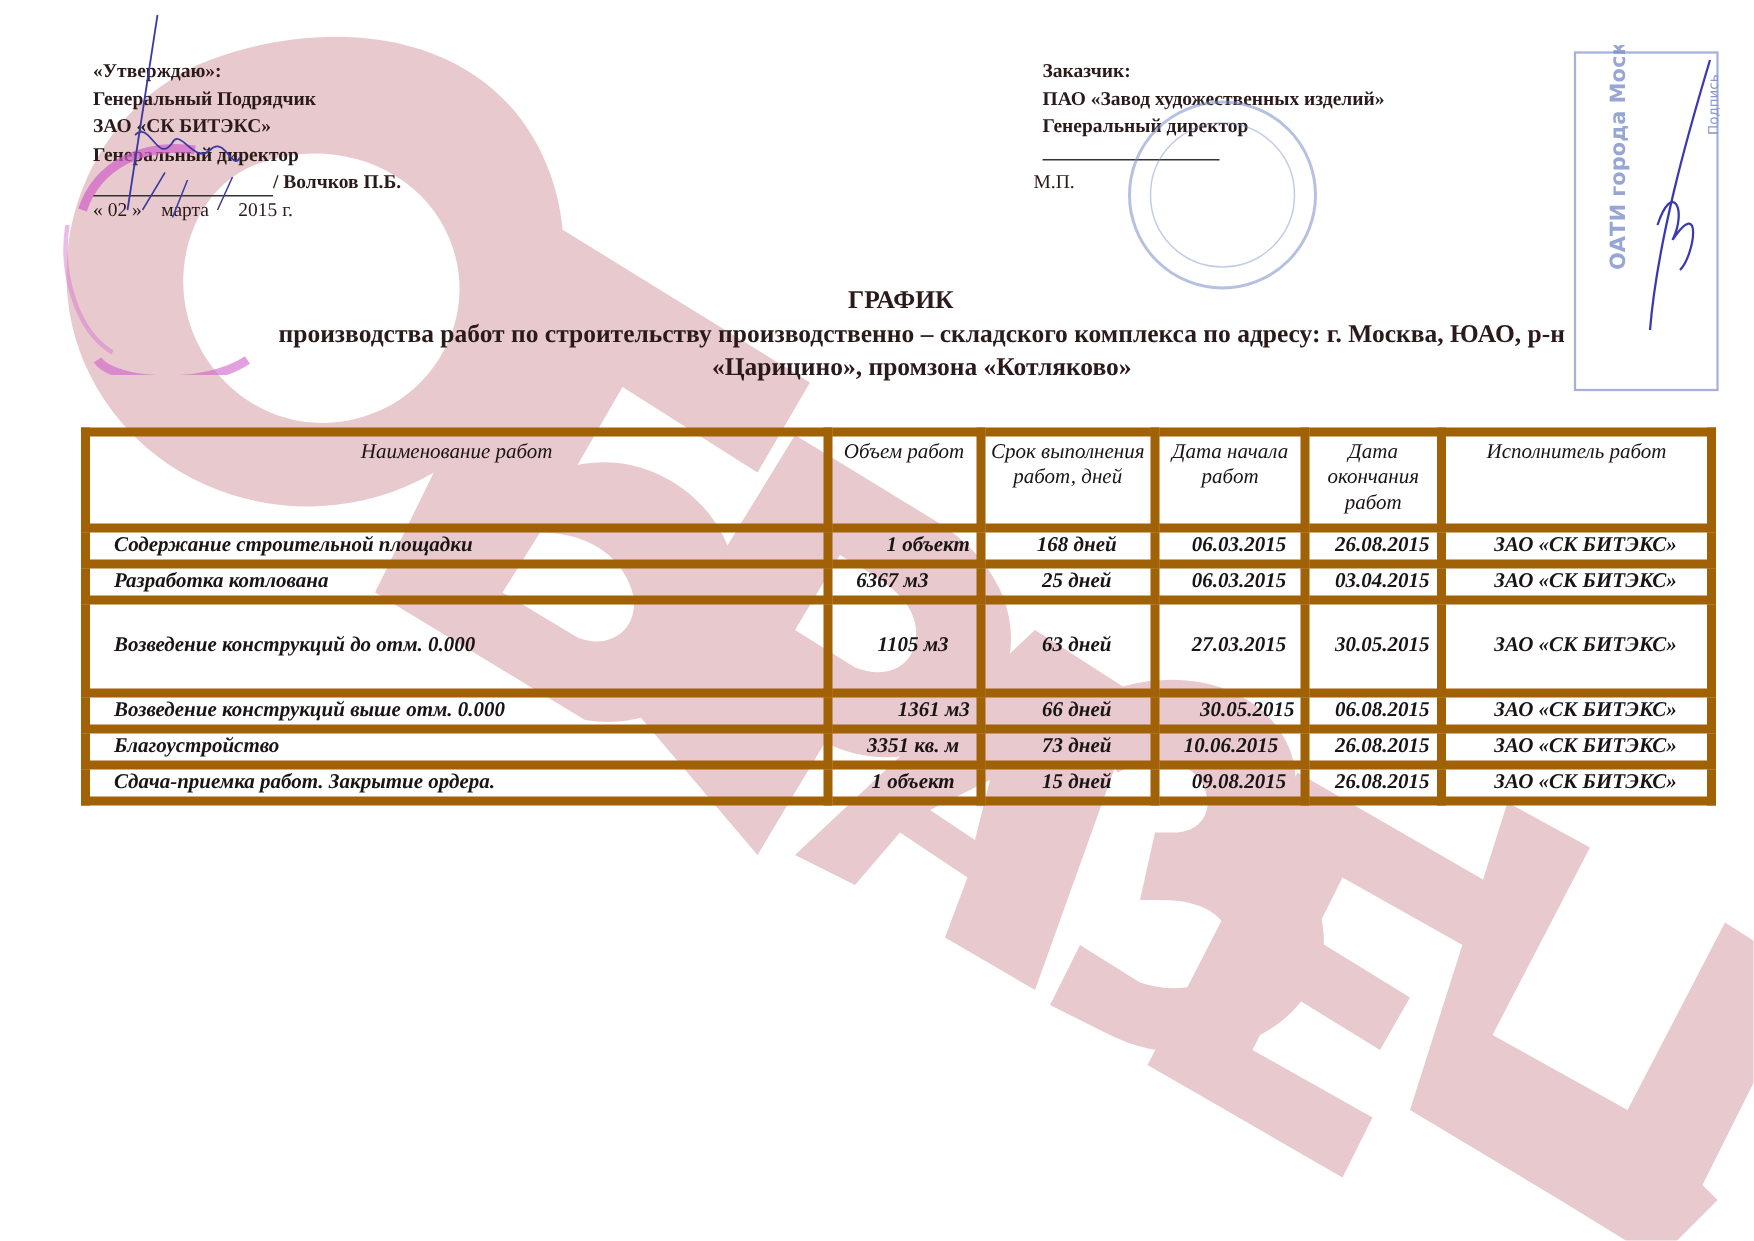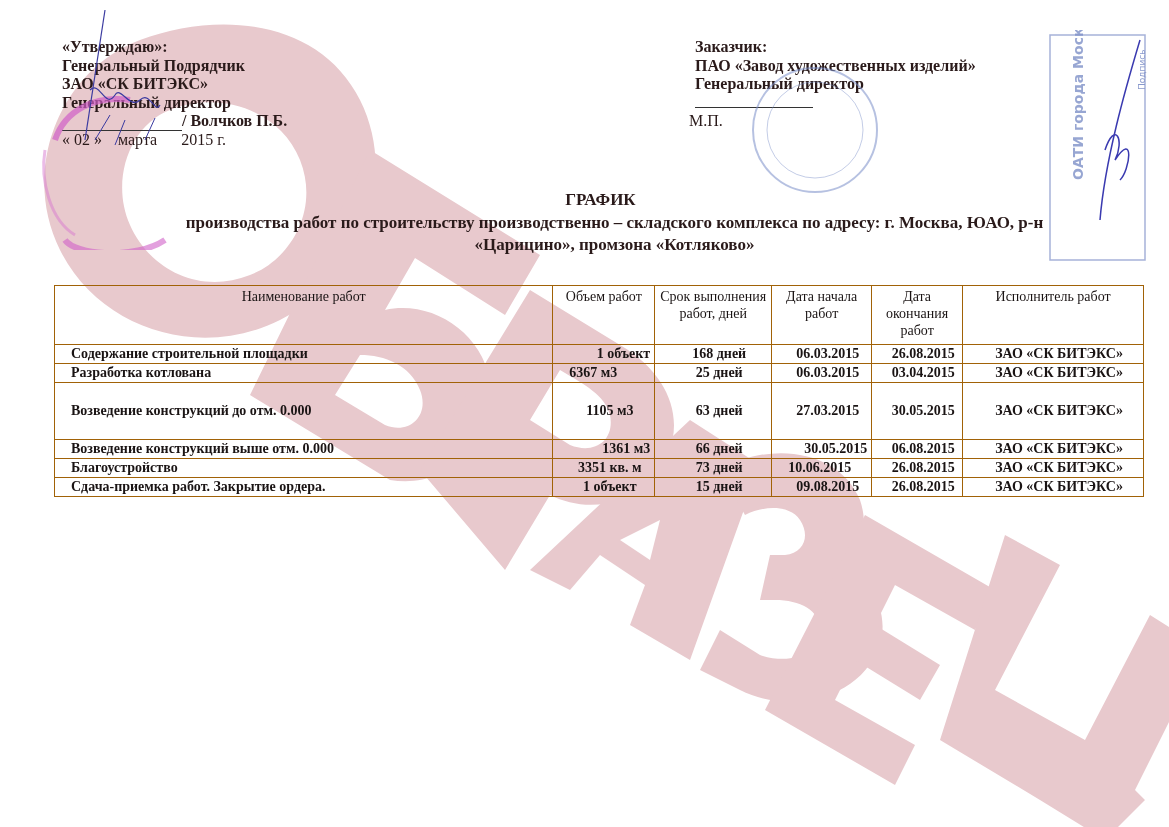--- a/index.html
+++ b/index.html
@@ -1,32 +1,32 @@
 <!DOCTYPE html>
 <html><head>
 <meta charset="utf-8">
 <style>
   html, body { margin:0; padding:0; }
   body { width:1169px; height:827px; background:#ffffff; position:relative; overflow:hidden;
          font-family:"Liberation Serif", "DejaVu Serif", serif; color:#1a1414; }
   .watermark { position:absolute; left:0; top:0; width:1169px; height:827px; pointer-events:none; z-index:1; }
   .content { position:absolute; left:0; top:0; width:1169px; height:827px; z-index:2; }
-  .block { position:absolute; font-size:16px; line-height:18.5px; font-weight:bold; color:#2a1a1a; }
+  .block { position:absolute; font-size:13px; line-height:18.5px; font-weight:bold; color:#2a1a1a; }
   .block .plain { font-weight:normal; }
   .approve { left:62px; top:38px; }
   .agree { left:695px; top:38px; }
   .line { white-space:nowrap; }
   .sigline { display:inline-block; width:120px; border-bottom:1px solid #333; height:14px; vertical-align:bottom; }
   .sigline2 { display:inline-block; width:118px; border-bottom:1px solid #333; height:10px; }
   .title { position:absolute; left:0; width:1169px; text-align:center; font-weight:bold; font-size:17px; color:#2a1a1a; }
   .t1 { top:190px; left:16px; }
   .t2 { top:213px; left:30px; }
   .t3 { top:235px; left:30px; }
   table.sched { position:absolute; left:54px; top:285px; border-collapse:collapse; width:1090px; font-size:14px; z-index:2; }
-  table.sched td, table.sched th { border:1px solid #a16207; padding:0 4px; }
+  table.sched td, table.sched th { border:6px solid #a16207; padding:0 4px;font-style:italic; }
   table.sched th { font-weight:normal; vertical-align:top; line-height:17px; padding-top:2px; height:56px; color:#1a1414; }
   table.sched td { font-weight:bold; line-height:18px; height:18px; color:#1a1414;padding-left:16px; }
   td.name { text-align:left; padding-left:7px; }
   td.c { text-align:center; }
   td.red { color:#5a1414; }
   tr.tall td { height:56px; }
   .stamp { position:absolute; z-index:3; pointer-events:none; }
 </style>
 </head>
 <body>

